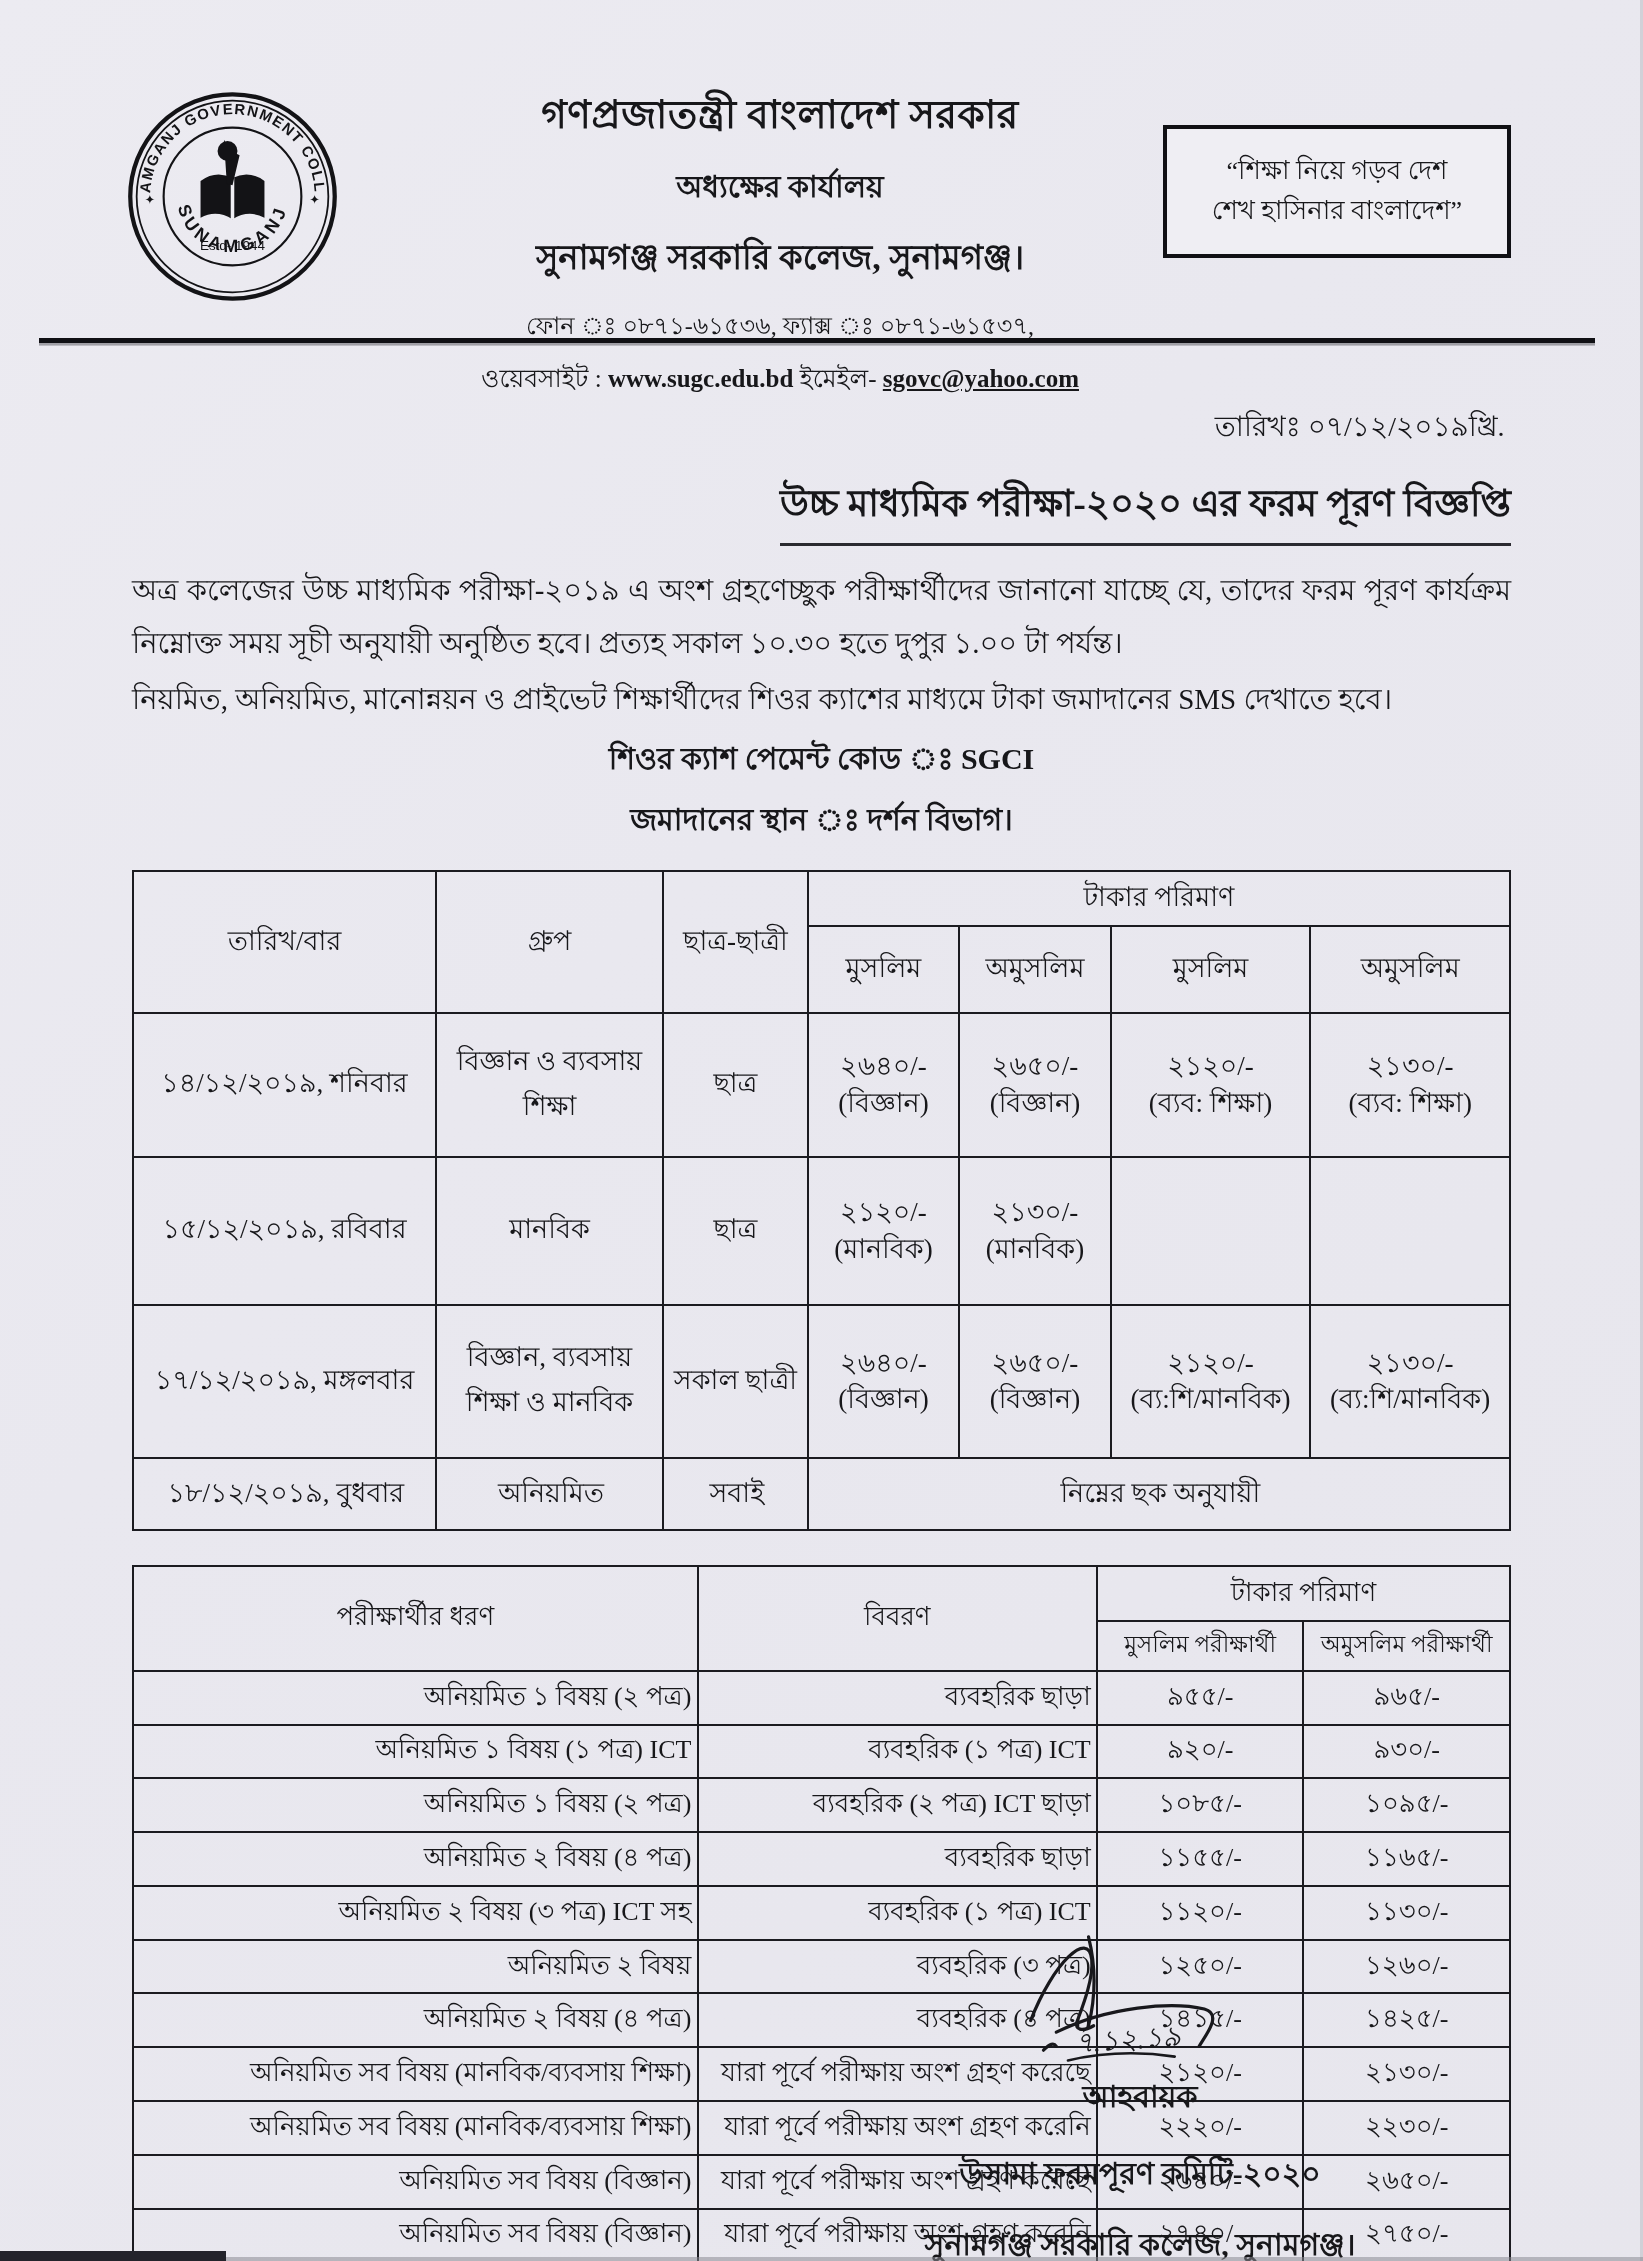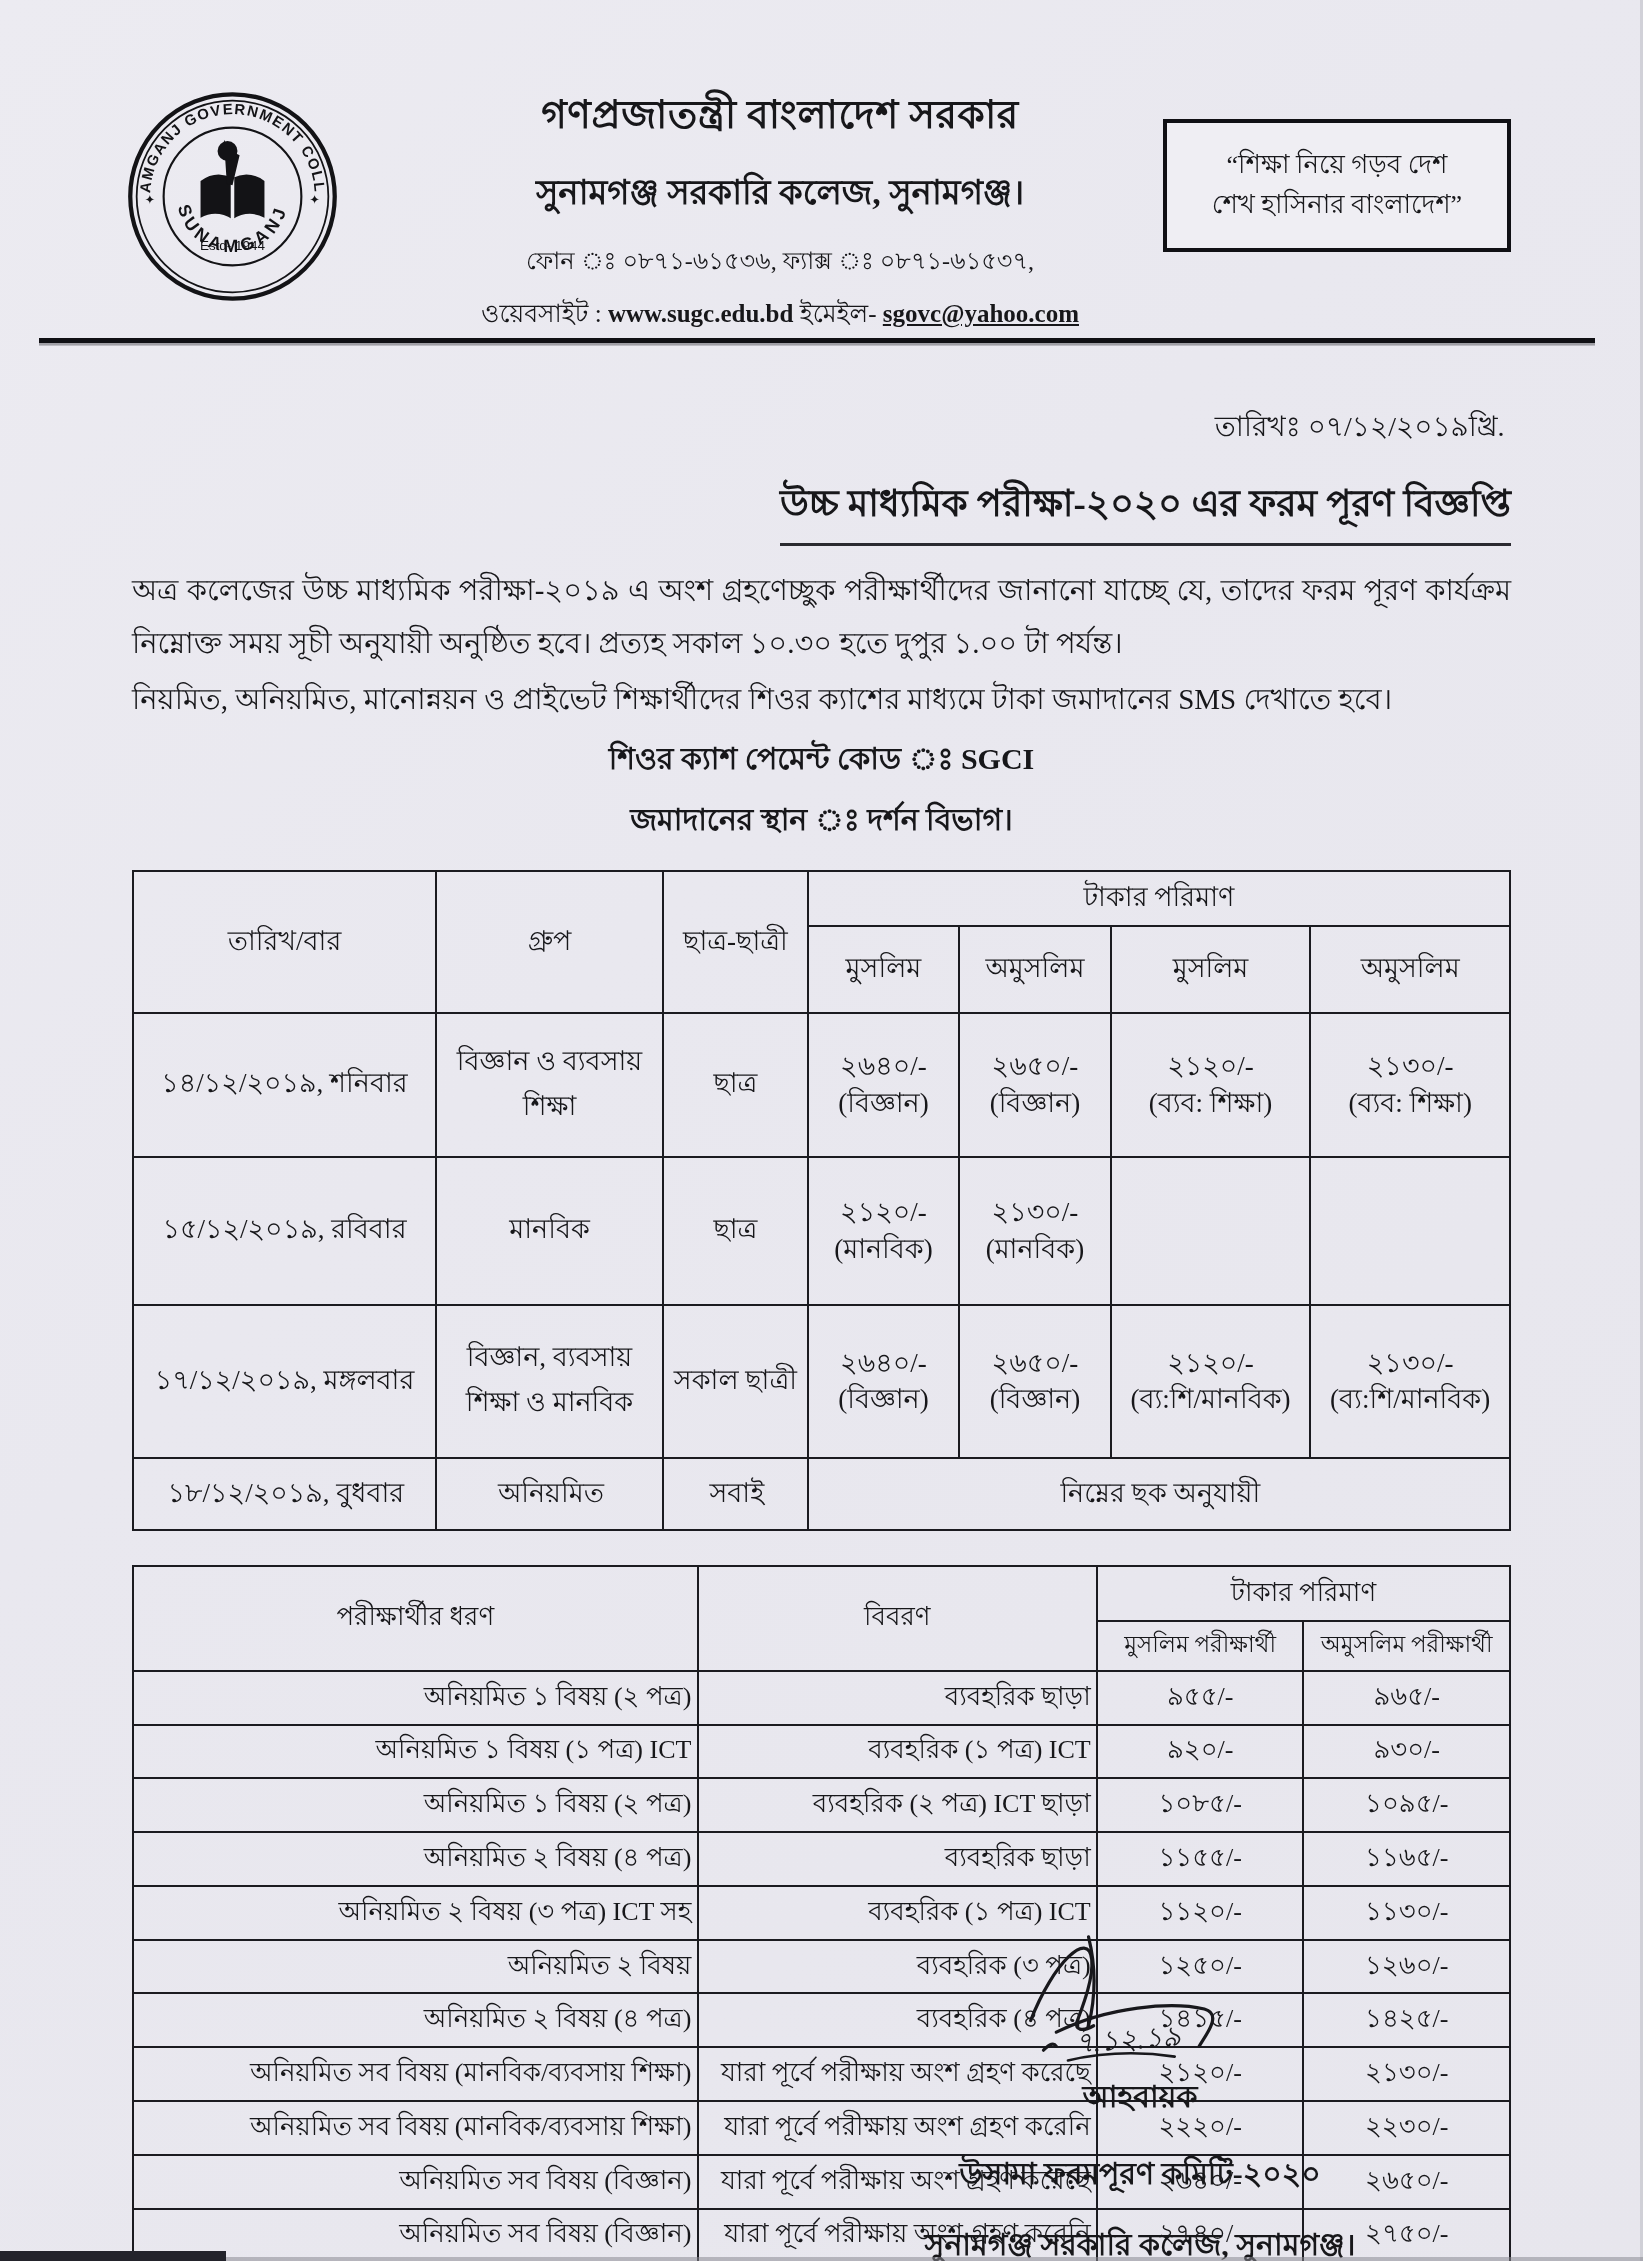--- a/index.html
+++ b/index.html
@@ -25,21 +25,21 @@
   .seal{position:absolute;left:126px;top:90px;width:213px;height:213px;}
   .head-center{position:absolute;left:400px;top:84px;width:760px;text-align:center;}
   .govt-line{font-size:39px;font-weight:bold;letter-spacing:0.6px;}
   .office-line{font-size:30px;font-weight:bold;margin-top:14px;}
   .college-line{font-size:34px;font-weight:bold;margin-top:17px;}
   .phone-line{font-size:24px;margin-top:19.3px;}
   .web-line{font-size:25px;margin-top:11.6px;}
   .web-line .web{font-weight:bold;}
   .web-line .email{font-weight:bold;text-decoration:underline;}
   .slogan-box{
-    position:absolute;right:132px;top:119px;width:322px;
+    position:absolute;right:132px;top:125px;width:322px;
     border:4.5px solid #101014;background:#efeef3;
     text-align:center;padding:22px 9px;
   }
   .slogan-box .s1,.slogan-box .s2{font-size:26px;line-height:1.55;}
   .head-rule{
     position:absolute;left:39px;right:48px;top:338px;height:0;
     border-top:5.2px solid #101014;box-shadow:0 2.6px 0 rgba(20,20,25,.35);
   }
 
   
@@ -110,20 +110,21 @@
         <path d="M105,128 q22,-16 45,-4 q23,-12 45,4 v52 q-22,-12 -45,2 q-23,-14 -45,-2 z" fill="#131316"></path>
         <path d="M150,124 v58" stroke="#efeef3" stroke-width="5"></path>
         <path d="M138,70 q8,16 22,22 l-10,42 -8,-2 z" fill="#131316"></path>
         <circle cx="143" cy="86" r="14" fill="#131316"></circle>
       </g>
       <text x="150" y="226" font-size="19" text-anchor="middle" font-family="Liberation Sans, sans-serif" fill="#131316">Estd- 1944</text>
     </svg>
 
     <div class="head-center">
       <div class="govt-line">গণপ্রজাতন্ত্রী বাংলাদেশ সরকার</div>
+      <div class="office-line">অধ্যক্ষের কার্যালয়</div>
       <div class="college-line">সুনামগঞ্জ সরকারি কলেজ,  সুনামগঞ্জ।</div>
       <div class="phone-line">ফোন ঃ ০৮৭১-৬১৫৩৬, ফ্যাক্স ঃ ০৮৭১-৬১৫৩৭,</div>
       <div class="web-line"><span>ওয়েবসাইট : </span><span class="web">www.sugc.edu.bd</span><span>  ইমেইল- </span><span class="email">sgovc@yahoo.com</span></div>
     </div>
 
     <div class="slogan-box">
       <div class="s1">“শিক্ষা নিয়ে গড়ব দেশ</div>
       <div class="s2">শেখ হাসিনার বাংলাদেশ”</div>
     </div>
 

